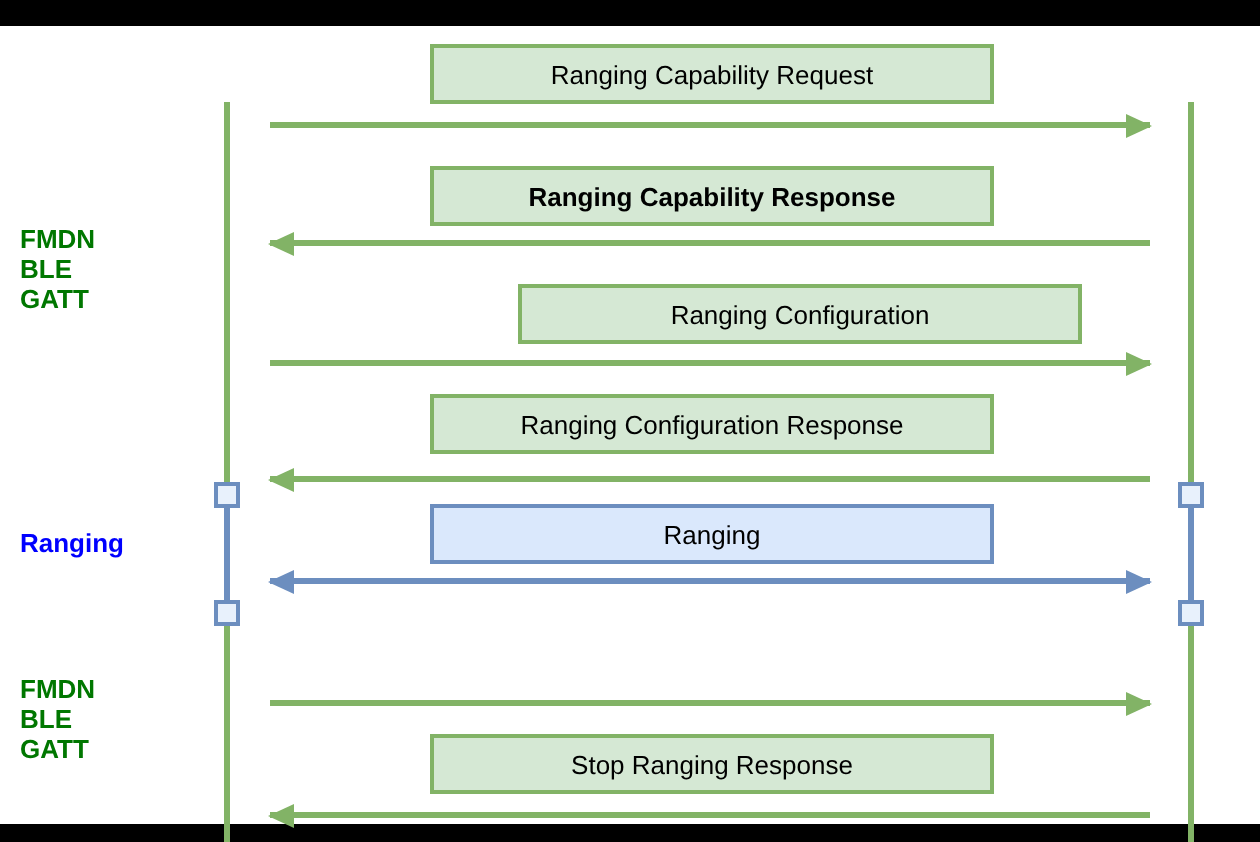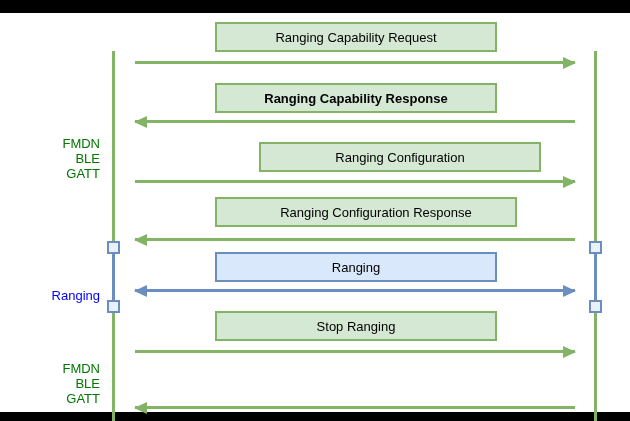--- a/index.html
+++ b/index.html
@@ -47,21 +47,21 @@
   .mk-rb { left: 589px; top: 300px; }
 
   
   .msgbox {
     position: absolute; left: 215px; width: 278px; height: 26px;
     border: 2px solid; display: flex; align-items: center; justify-content: center;
     font-size: 13px; color: var(--boxText, #000); z-index: 5; white-space: nowrap;
   }
   .msgbox.green { background: var(--greenFill, #d5e8d4); border-color: var(--greenStroke, #82b366); align-items: center; }
   .msgbox.blue  { background: var(--blueFill, #dae8fc);  border-color: var(--blueStroke, #6c8ebf); }
-  .b1 { top: 22px; }  .b2 { top: 83px; font-weight: bold; }  .b3 { top: 142px; margin-left: 44px; } .b4 { top: 197px; padding-left: 20px; }
+  .b1 { top: 22px; }  .b2 { top: 83px; font-weight: bold; }  .b3 { top: 142px; margin-left: 44px; } .b4 { top: 197px; }
   .b5 { top: 252px; } .b6 { top: 311px; } .b7 { top: 367px; }
 
   
   .arrow { position: absolute; left: 135px; width: 440px; height: 3px; z-index: 4; }
   .arrow.green { background: var(--greenStroke, #82b366); color: var(--greenStroke, #82b366); }
   .arrow.blue  { background: var(--blueStroke, #6c8ebf);  color: var(--blueStroke, #6c8ebf); }
   .a1 { top: 61px; }  .a2 { top: 120px; } .a3 { top: 180px; } .a4 { top: 238px; }
   .a5 { top: 289px; } .a6 { top: 350px; } .a7 { top: 406px; }
   .arrow.dir-right::after {
     content: ""; position: absolute; right: -1px; top: 50%; transform: translateY(-50%);
@@ -69,22 +69,22 @@
     border-width: 6px 0 6px 13px; border-left-color: currentColor;
   }
   .arrow.dir-left::before {
     content: ""; position: absolute; left: -1px; top: 50%; transform: translateY(-50%);
     width: 0; height: 0; border-style: solid; border-color: transparent;
     border-width: 6px 13px 6px 0; border-right-color: currentColor;
   }
 
   
   .side-label {
-    position: absolute; left: 10px; width: 90px; text-align: right;
-    font-weight: normal; font-size: 13px; line-height: 15px; z-index: 5; margin-top: 24px;
+    position: absolute; left: 10px; width: 90px; text-align: left;
+    font-weight: bold; font-size: 13px; line-height: 15px; z-index: 5;
   }
   .sl1 { top: 112px; color: var(--labelGreen, #007700); }
   .sl2 { top: 264px; color: var(--labelBlue, #0000ff); }
   .sl3 { top: 337px; color: var(--labelGreen, #007700); }
 </style>
 </head>
 <body>
 
 <div class="stage">
 
@@ -134,20 +134,20 @@
   <div class="msgbox green b4">
     <span>Ranging Configuration Response</span>
   </div>
   <div class="arrow green dir-left a4"></div>
 
   <div class="msgbox blue b5">
     <span>Ranging</span>
   </div>
   <div class="arrow blue dir-left dir-right a5"></div>
 
-  <div class="msgbox green b6">
-    <span>Stop Ranging</span>
-  </div>
   <div class="arrow green dir-right a6"></div>
 
+  <div class="msgbox green b7">
+    <span>Stop Ranging Response</span>
+  </div>
   <div class="arrow green dir-left a7"></div>
 
 </div>
 
 </body></html>

